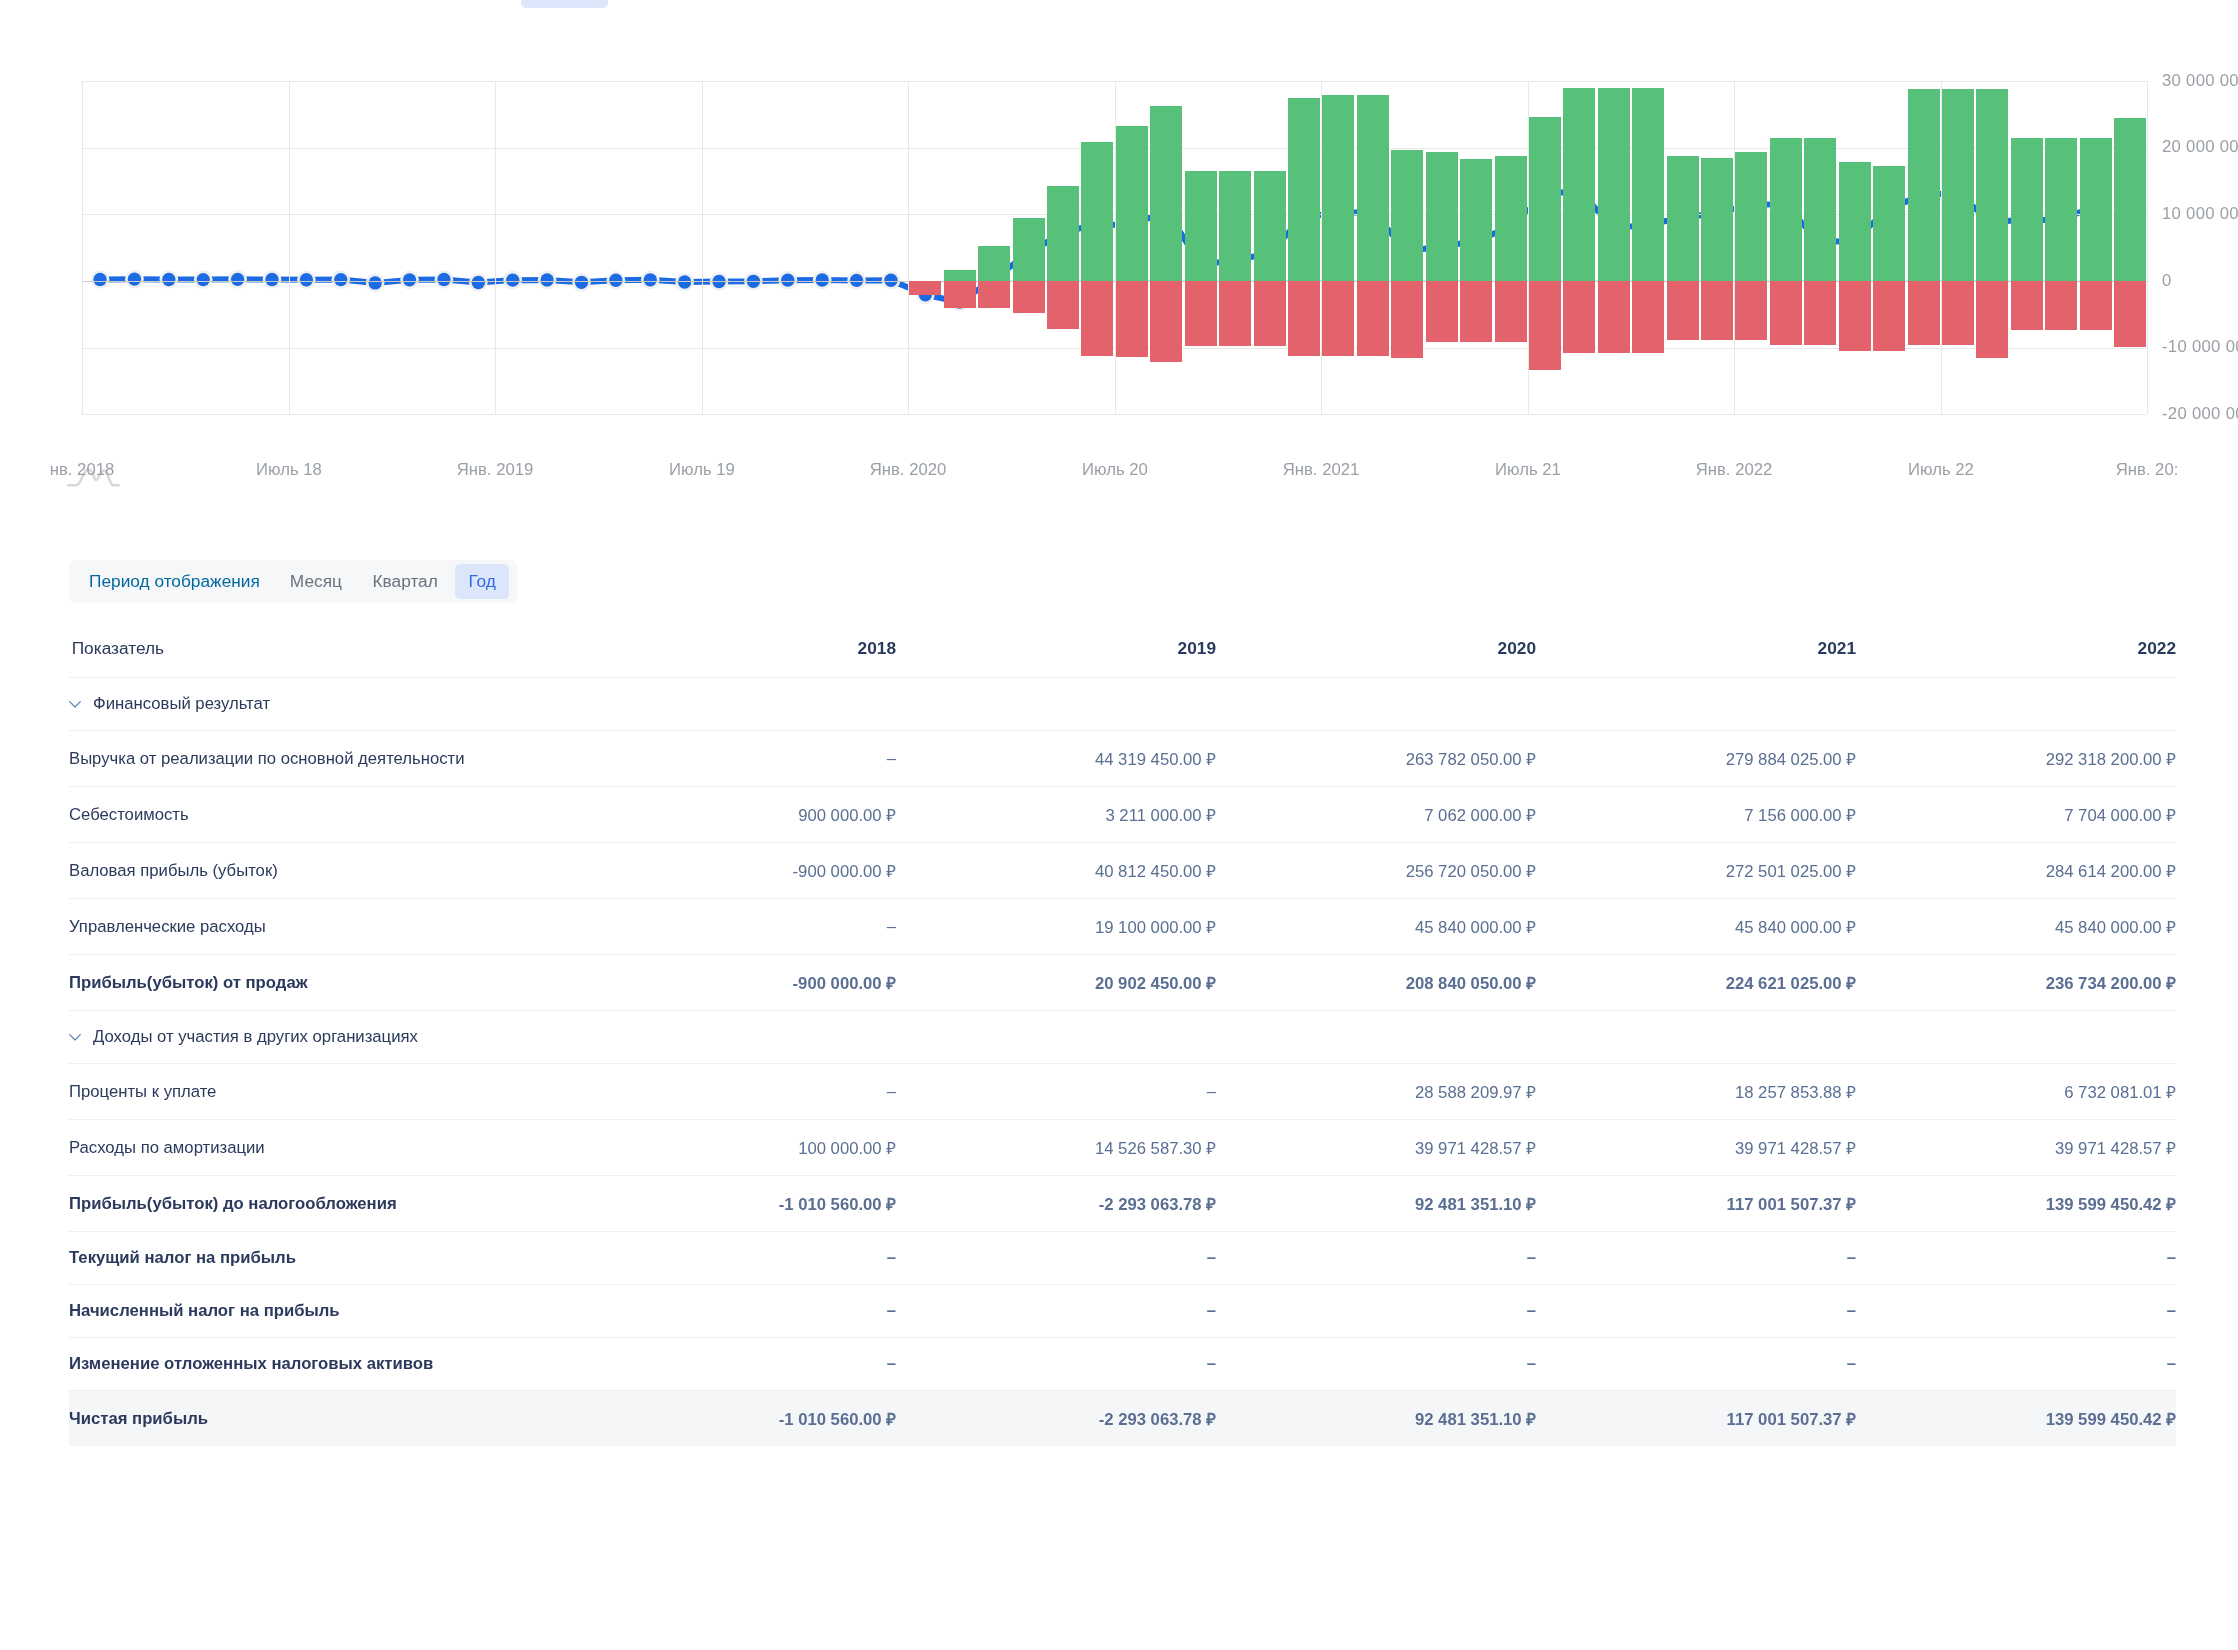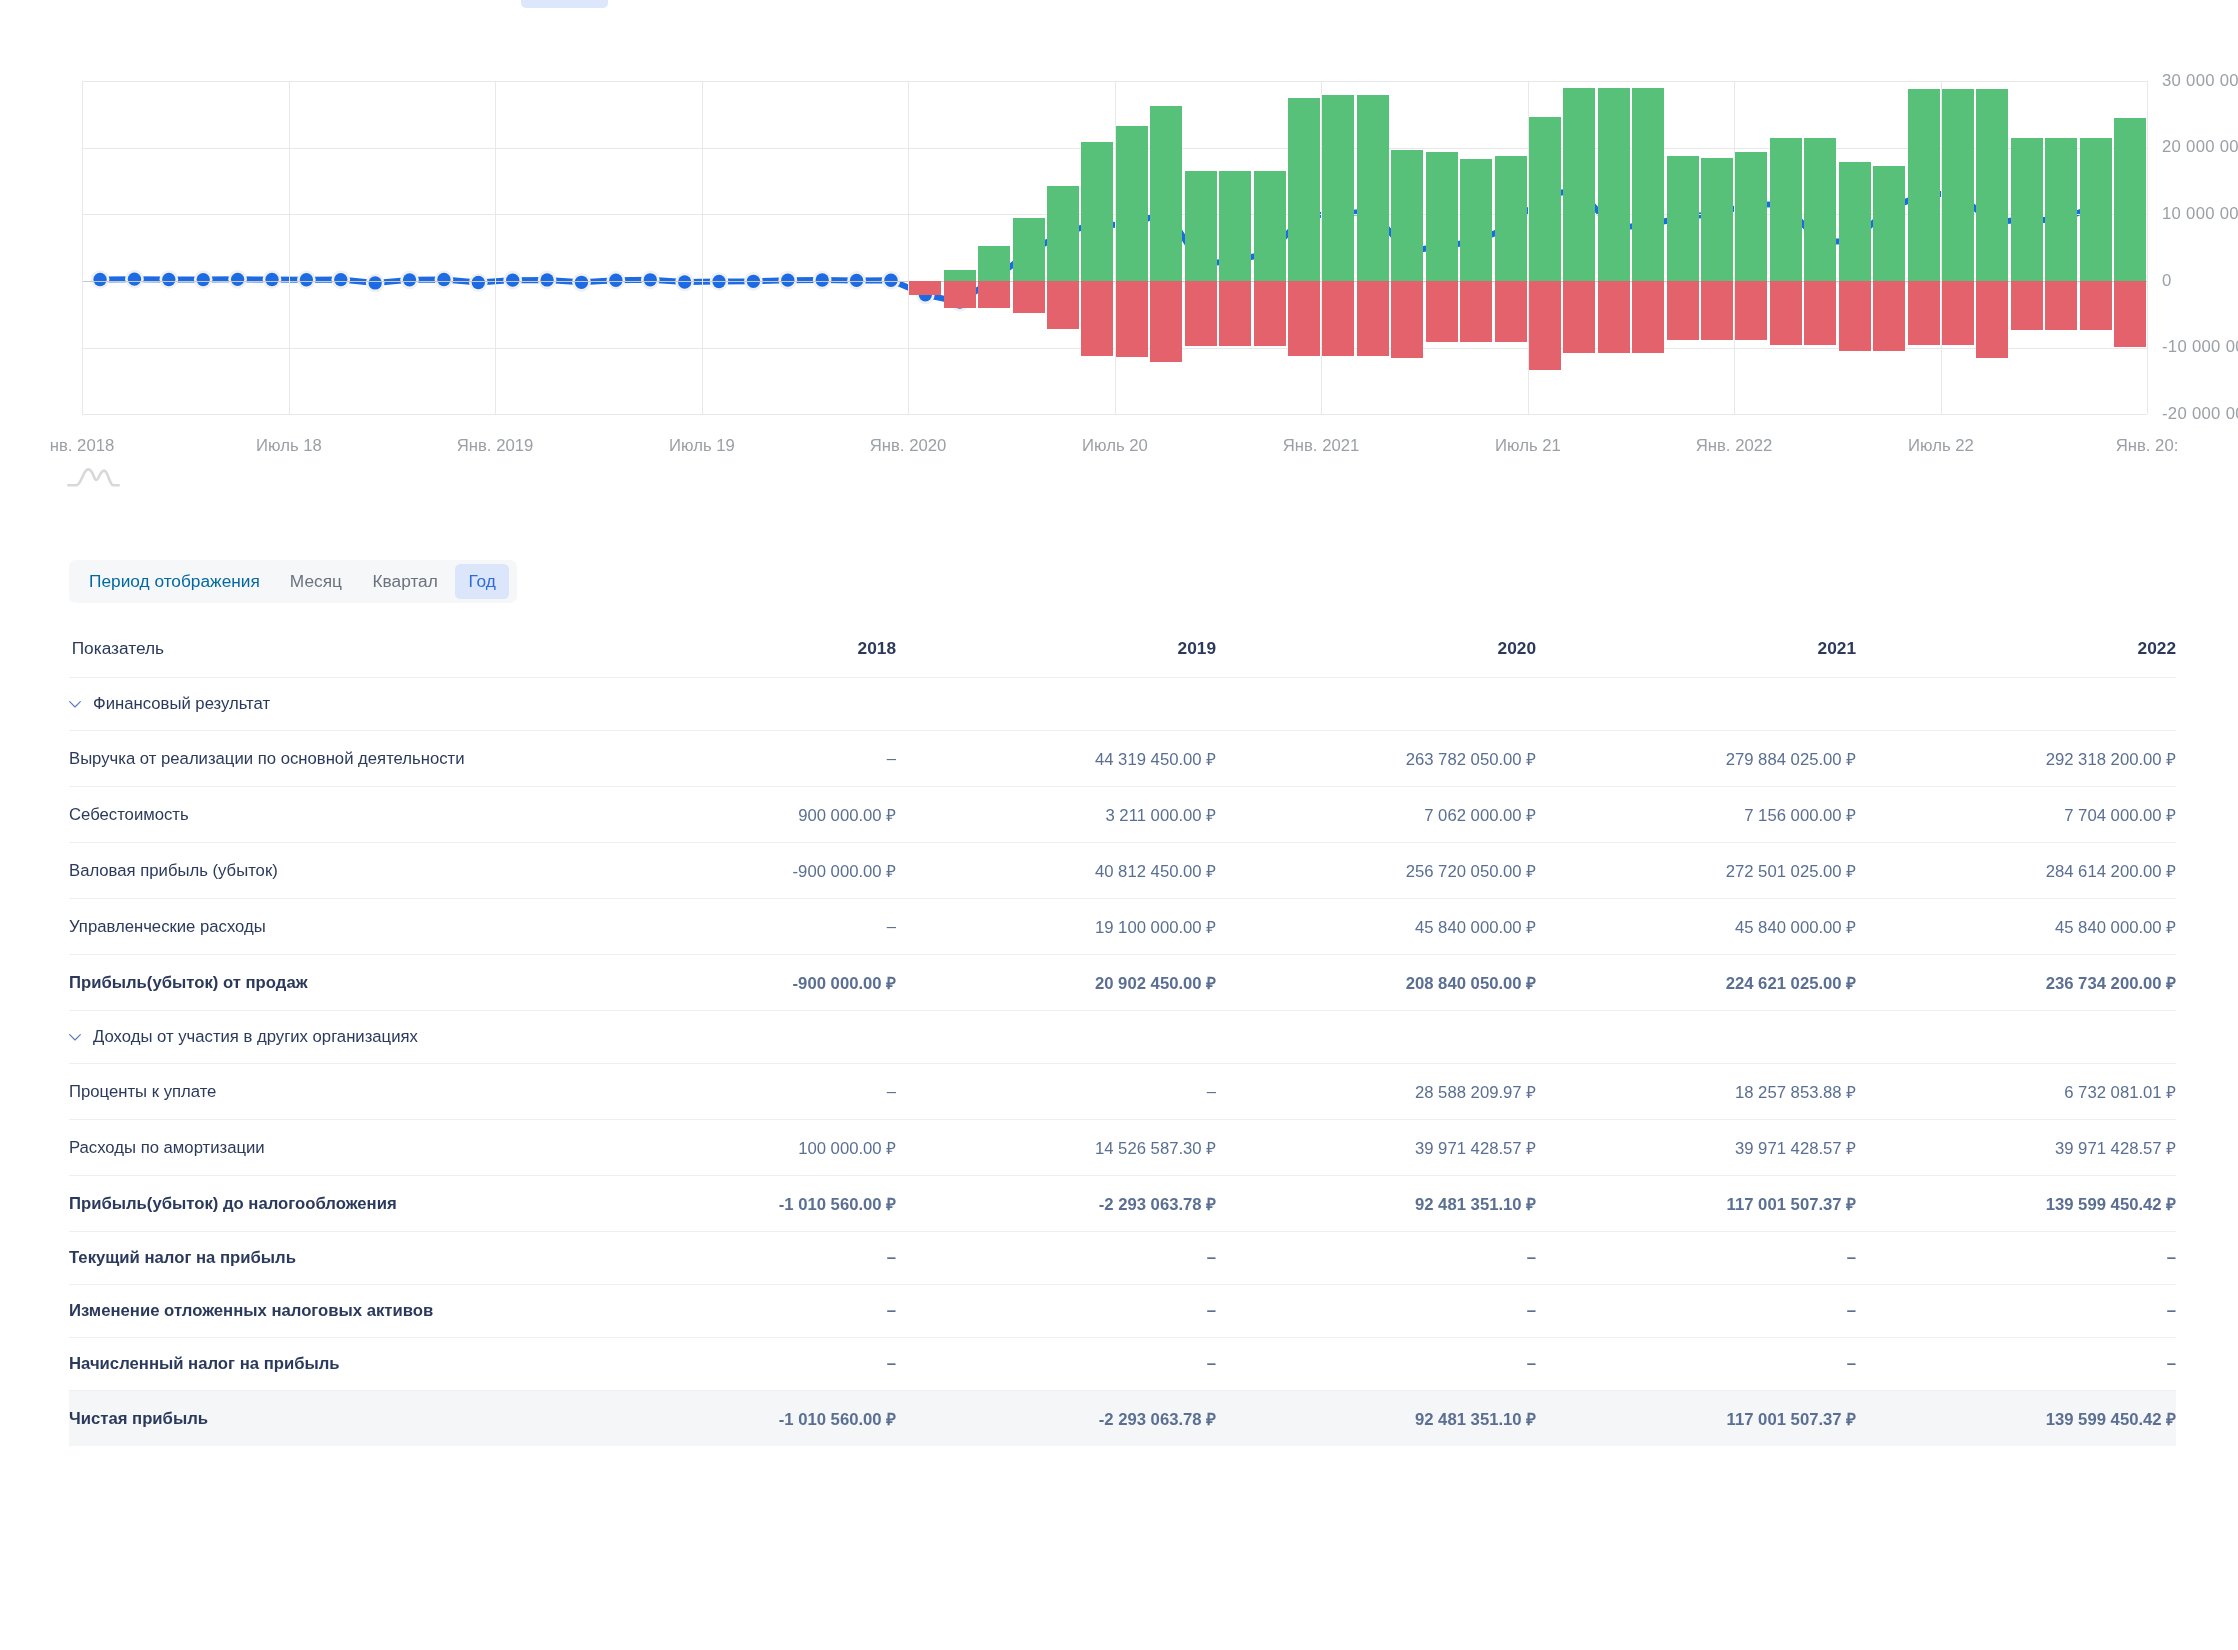--- a/index.html
+++ b/index.html
@@ -80,21 +80,21 @@
   .ylabel {
     position: absolute;
     font-size: 16.7px;
     color: #9aa0a6;
     white-space: nowrap;
     letter-spacing: 0.3px;
   }
 
   .xlabel {
     position: absolute;
-    top: 436px;
+    top: 460px;
     font-size: 16.7px;
     color: #9aa0a6;
     white-space: nowrap;
     transform: translateX(-50%);
   }
 
   #range-thumb {
     position: absolute;
     left: 67px;
     top: 460px;
@@ -543,29 +543,29 @@
       </tr>
       <tr class="row-total">
         <td class="cell-name">Текущий налог на прибыль</td>
         <td class="col-w">–</td>
         <td class="col-w">–</td>
         <td class="col-w">–</td>
         <td class="col-w">–</td>
         <td class="col-w">–</td>
       </tr>
       <tr class="row-total">
+        <td class="cell-name">Начисленный налог на прибыль</td>
+        <td class="col-w">–</td>
+        <td class="col-w">–</td>
+        <td class="col-w">–</td>
+        <td class="col-w">–</td>
+        <td class="col-w">–</td>
+      </tr>
+      <tr class="row-total">
         <td class="cell-name">Изменение отложенных налоговых активов</td>
-        <td class="col-w">–</td>
-        <td class="col-w">–</td>
-        <td class="col-w">–</td>
-        <td class="col-w">–</td>
-        <td class="col-w">–</td>
-      </tr>
-      <tr class="row-total">
-        <td class="cell-name">Начисленный налог на прибыль</td>
         <td class="col-w">–</td>
         <td class="col-w">–</td>
         <td class="col-w">–</td>
         <td class="col-w">–</td>
         <td class="col-w">–</td>
       </tr>
       <tr class="row-final">
         <td class="cell-name">Чистая прибыль</td>
         <td class="col-w neg">-1 010 560.00 ₽</td>
         <td class="col-w neg">-2 293 063.78 ₽</td>

